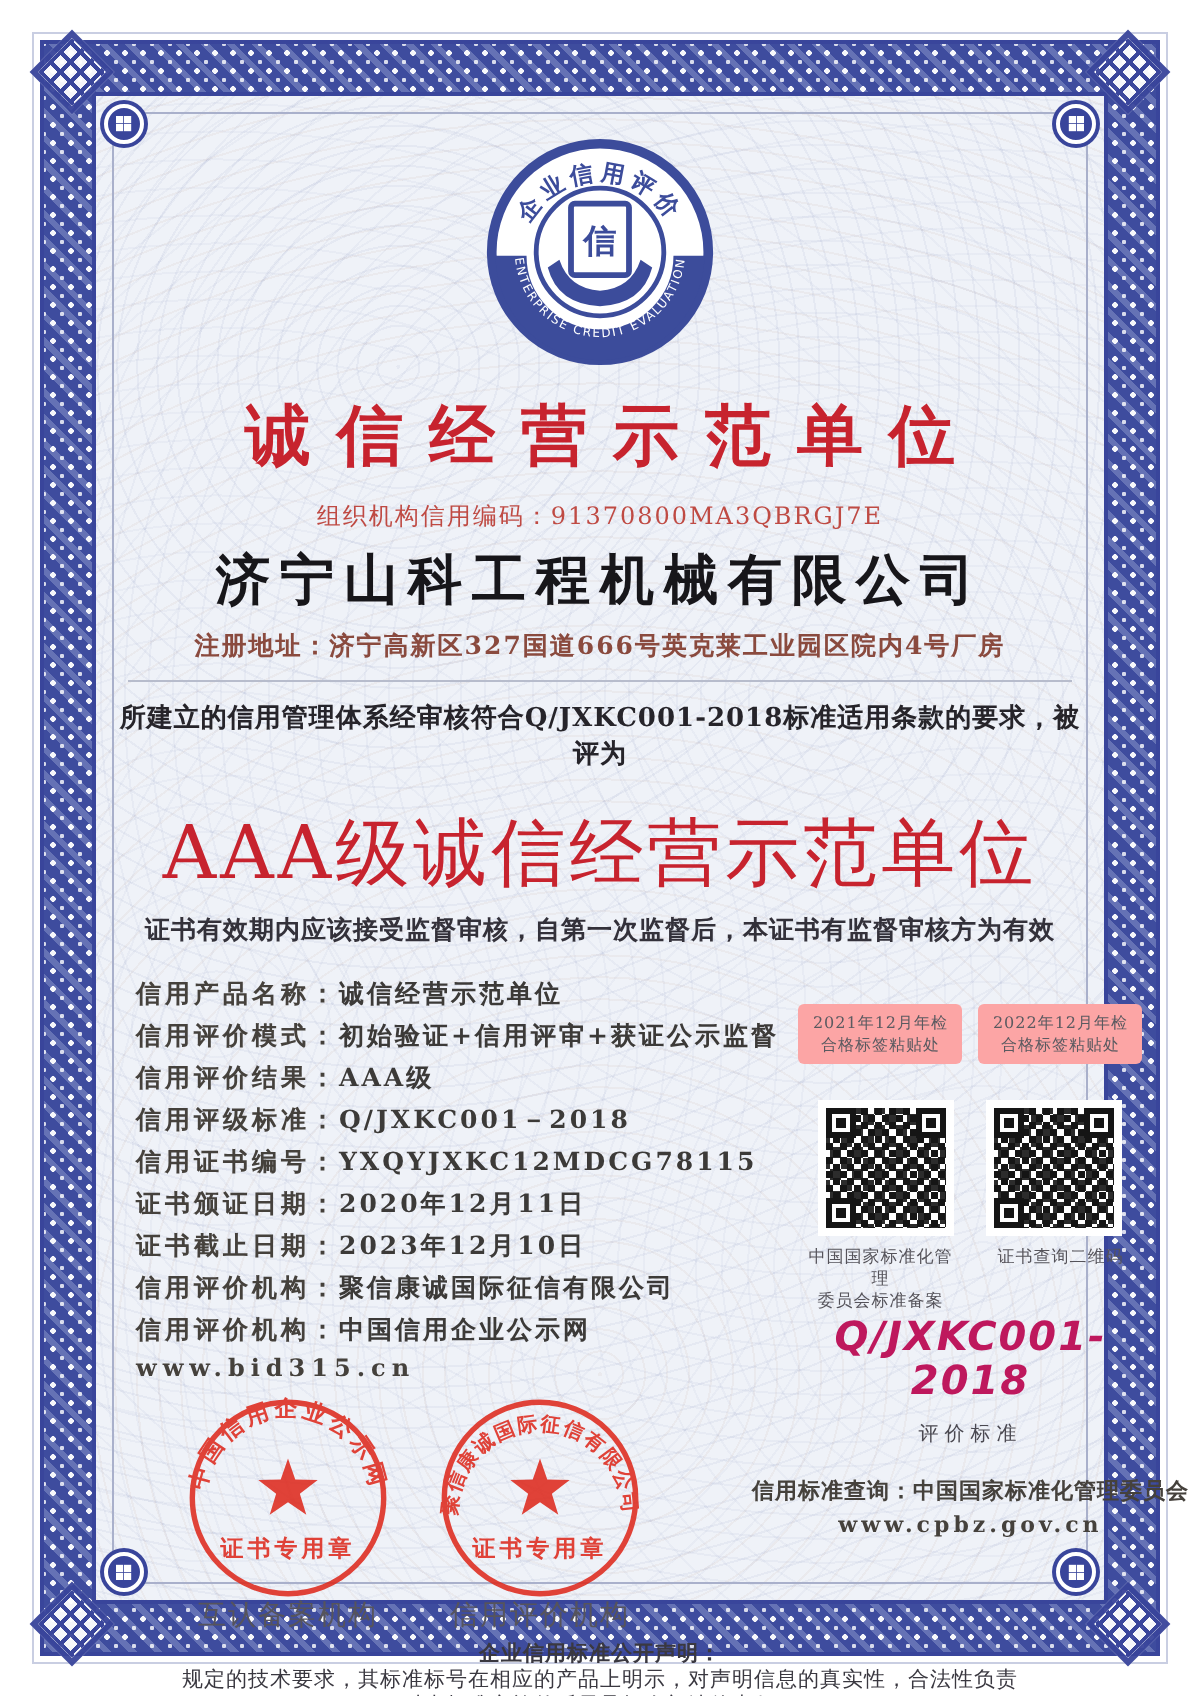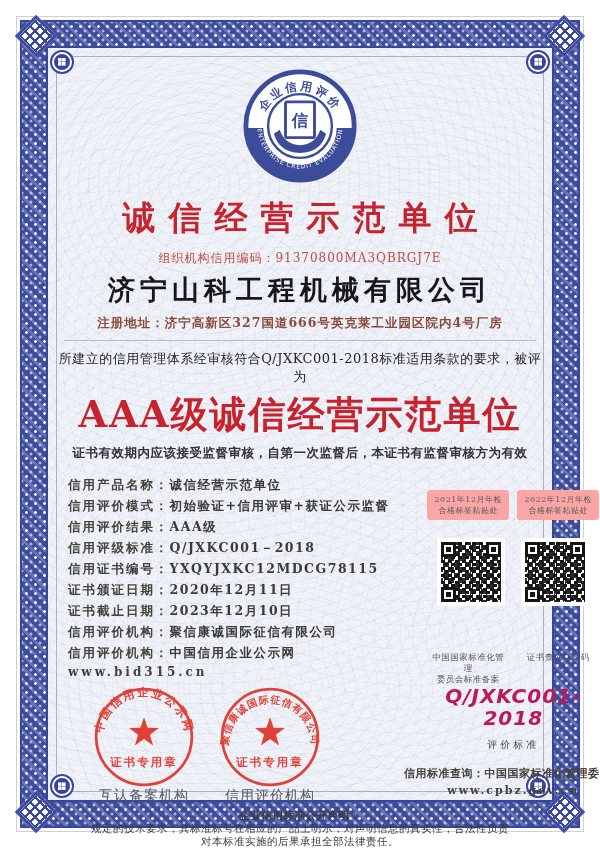--- a/index.html
+++ b/index.html
@@ -59,25 +59,25 @@
 
   
   .content { position:absolute; inset:54px; text-align:center; color:#3c3a38; }
   .badge-wrap { margin-top:14px; display:flex; justify-content:center; }
   .title { margin-top:12px; font-size:33px; font-weight:bold; color:#c7232e; letter-spacing:13px; text-indent:13px; }
   .org-code { margin-top:9px; font-size:12px; color:#bf4a43; letter-spacing:1px; }
   .company { margin-top:5px; font-size:27px; font-weight:bold; color:#17161a;
              font-family:"DejaVu Sans","Liberation Sans",sans-serif; letter-spacing:5px; }
   .address { margin-top:7px; font-size:12.5px; color:#8a4a3e; letter-spacing:1px; font-weight:bold; }
   .divider { margin:8px 10px 0 10px; border-top:1px solid #b7bccc; }
-  .statement { margin-top:9px; font-size:13px; font-weight:normal; color:#26242a; letter-spacing:.5px; }
-  .grade { margin-top:4px; font-size:37px; font-weight:bold; color:#c7232e; letter-spacing:2px; }
+  .statement { margin-top:9px; font-size:13px; font-weight:bold; color:#26242a; letter-spacing:.5px; }
+  .grade { margin-top:16px; font-size:37px; font-weight:normal; color:#c7232e; letter-spacing:2px; }
   .validity { margin-top:5px; font-size:12.5px; font-weight:bold; color:#33313a; letter-spacing:.5px; }
 
-  .main-row { display:flex; margin-top:12px; text-align:left; padding:0 14px;gap:28px; }
+  .main-row { display:flex; margin-top:12px; text-align:left; padding:0 14px; }
   .fields { width:308px; }
   .field-row { font-size:12.5px; line-height:21px; white-space:nowrap; color:#45413c; }
   .field-row .lbl { font-weight:bold; letter-spacing:2px; }
   .field-row .val { letter-spacing:1.5px; font-weight:bold; color:#3c3a38; }
   .website { margin-top:2px; text-align:left; width:280px; font-size:12px; letter-spacing:3px; color:#45413c; font-weight:bold; }
 
   .right-col { flex:1; display:flex; flex-direction:column; align-items:center; }
   .boxes { display:flex; gap:8px; margin-top:16px; }
   .insp-box { width:82px; padding:4px 2px; background:#fca5a5; border-radius:3px;
               font-size:8px; line-height:11px; color:#5a5a60; text-align:center; letter-spacing:.5px; }
@@ -85,21 +85,21 @@
   .qr { width:68px; height:68px; background:#fff; padding:4px; }
   .qr-inner { position:relative; width:100%; height:100%;
     background:
       repeating-conic-gradient(#151515 0% 25%, transparent 0% 50%) 0 0/7px 7px,
       repeating-conic-gradient(rgba(21,21,21,.9) 0% 25%, transparent 0% 50%) 2px 3px/11px 11px,
       #fff; }
   .finder { position:absolute; width:15px; height:15px; border:3px solid #151515; background:#fff; }
   .finder::after { content:""; position:absolute; inset:2px; background:#151515; }
   .finder.f1 { top:0; left:0; } .finder.f2 { top:0; right:0; } .finder.f3 { bottom:0; left:0; }
   .qr-caps { display:flex; gap:10px; margin-top:6px; align-items:flex-start; }
-  .qr-cap { width:80px; font-size:8.5px; line-height:11px; color:#55535a; text-align:center; letter-spacing:.5px;margin-top:40px; }
+  .qr-cap { width:80px; font-size:8.5px; line-height:11px; color:#55535a; text-align:center; letter-spacing:.5px; }
   .standard { text-align:center; color:#be185d;
               font-family:"DejaVu Sans","Liberation Sans",sans-serif;
               font-style:italic; font-weight:bold; font-size:20px; line-height:22px; letter-spacing:1px; }
   .standard-label { margin-top:9px; font-size:10px; letter-spacing:3px; color:#4a4850; text-align:center; }
   .query { margin-top:14px; text-align:center; color:#45413c; }
   .query .q1 { font-size:11px; font-weight:bold; letter-spacing:.5px; white-space:nowrap; }
   .query .q2 { font-size:11px; font-weight:bold; letter-spacing:2px; margin-top:3px; }
 
   .stamps-row { display:flex; gap:22px; margin-top:6px; margin-left:24px; }
   .stamp-block { display:flex; flex-direction:column; align-items:center; }

